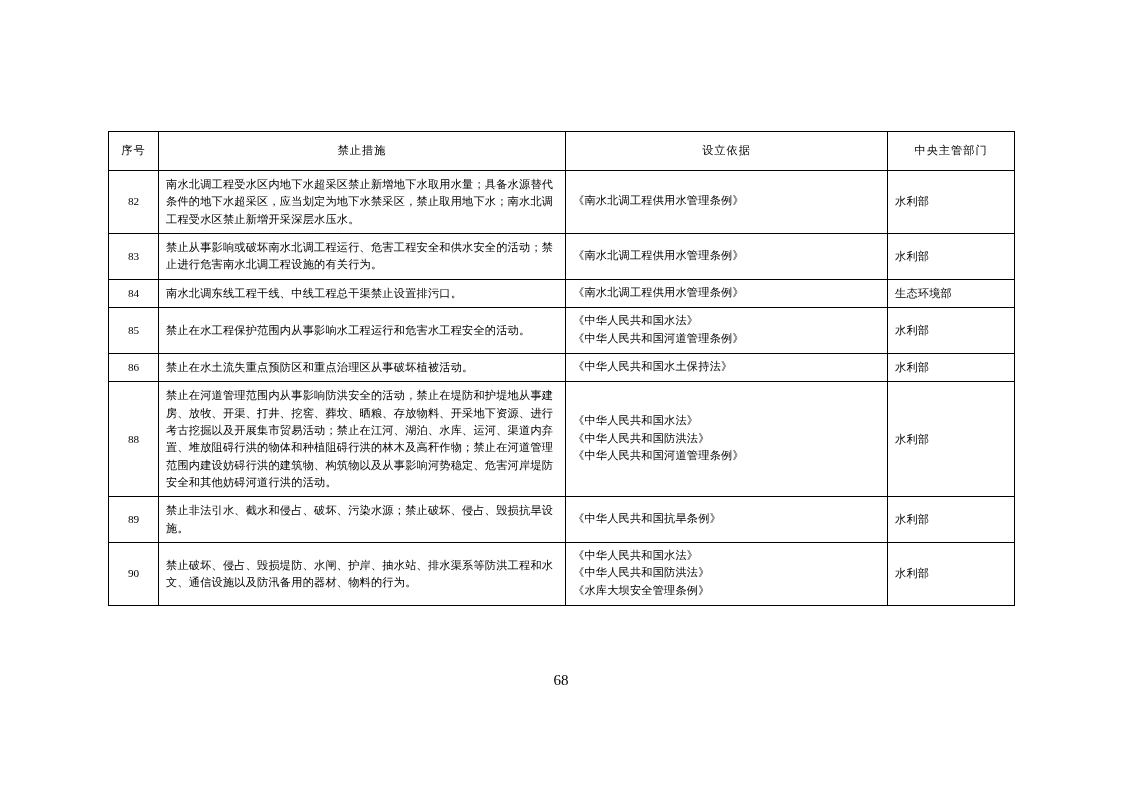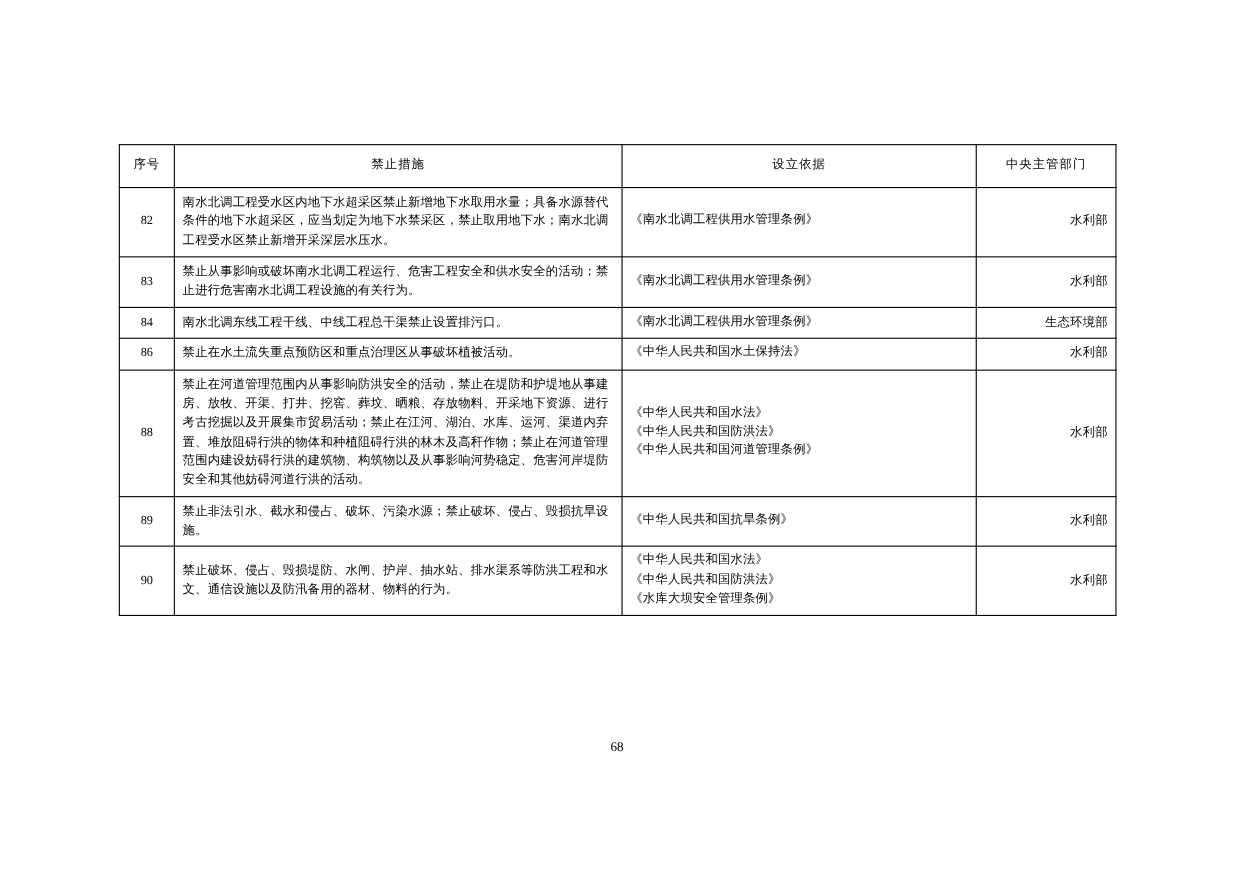--- a/index.html
+++ b/index.html
@@ -61,32 +61,32 @@
     text-align: left;
     letter-spacing: 0.2px;
     margin-left: 38px;
   }
   td.basis {
     text-align: left;
     letter-spacing: 0.2px;
     font-family: Liberation Mono, monospace;
   }
   td.dept {
-    text-align: right;
+    text-align: left;
     padding-left: 10px;
     letter-spacing: 0.2px;
   }
   .line { display: block; }
   .page-number {
     position: absolute;
     top: 672px;
     left: 0;
     width: 1122px;
     text-align: center;
-    font-size: 12px;
+    font-size: 15px;
     font-family: "Liberation Serif", "DejaVu Serif", serif;
   }
 </style>
 </head>
 <body>
 
 <div class="page">
   <div class="table-wrap">
     <table class="doc-table">
       <colgroup>
@@ -122,20 +122,29 @@
         </tr>
         <tr>
           <td class="no">84</td>
           <td class="measure">南水北调东线工程干线、中线工程总干渠禁止设置排污口。</td>
           <td class="basis">
             <span class="line">《南水北调工程供用水管理条例》</span>
           </td>
           <td class="dept">生态环境部</td>
         </tr>
         <tr>
+          <td class="no">85</td>
+          <td class="measure">禁止在水工程保护范围内从事影响水工程运行和危害水工程安全的活动。</td>
+          <td class="basis">
+            <span class="line">《中华人民共和国水法》</span>
+            <span class="line">《中华人民共和国河道管理条例》</span>
+          </td>
+          <td class="dept">水利部</td>
+        </tr>
+        <tr>
           <td class="no">86</td>
           <td class="measure">禁止在水土流失重点预防区和重点治理区从事破坏植被活动。</td>
           <td class="basis">
             <span class="line">《中华人民共和国水土保持法》</span>
           </td>
           <td class="dept">水利部</td>
         </tr>
         <tr>
           <td class="no">88</td>
           <td class="measure">禁止在河道管理范围内从事影响防洪安全的活动，禁止在堤防和护堤地从事建房、放牧、开渠、打井、挖窖、葬坟、晒粮、存放物料、开采地下资源、进行考古挖掘以及开展集市贸易活动；禁止在江河、湖泊、水库、运河、渠道内弃置、堆放阻碍行洪的物体和种植阻碍行洪的林木及高秆作物；禁止在河道管理范围内建设妨碍行洪的建筑物、构筑物以及从事影响河势稳定、危害河岸堤防安全和其他妨碍河道行洪的活动。</td>

